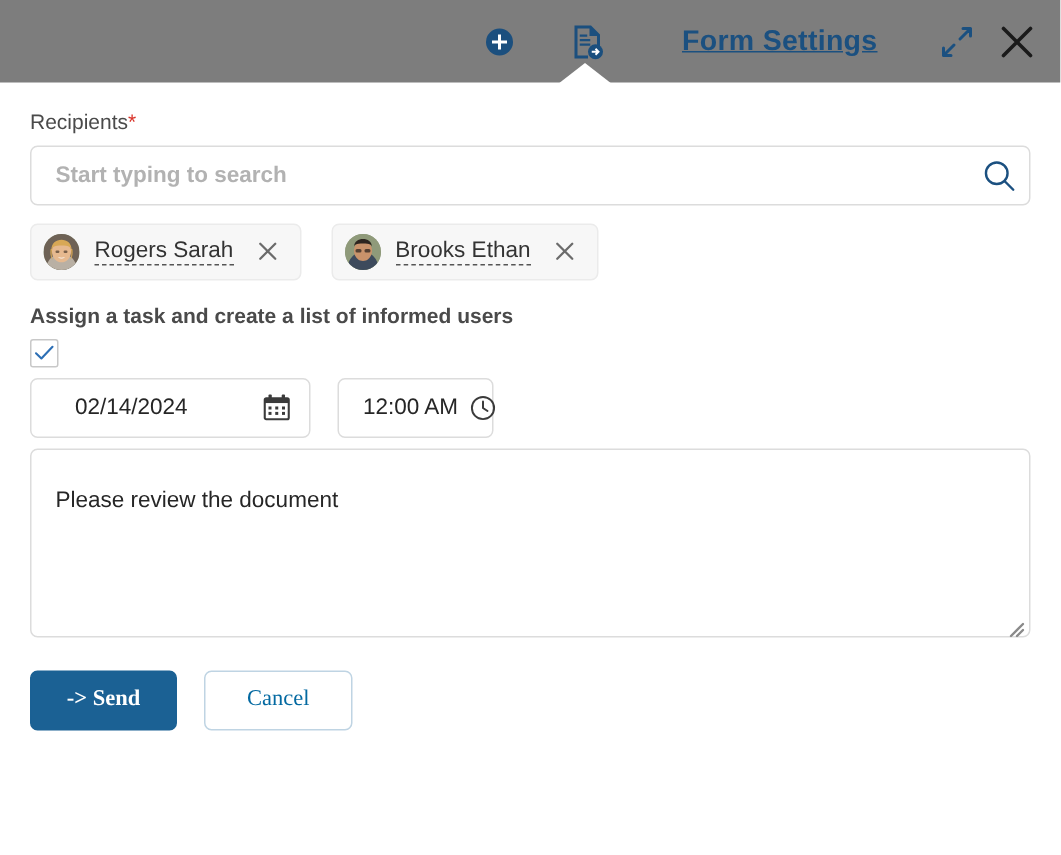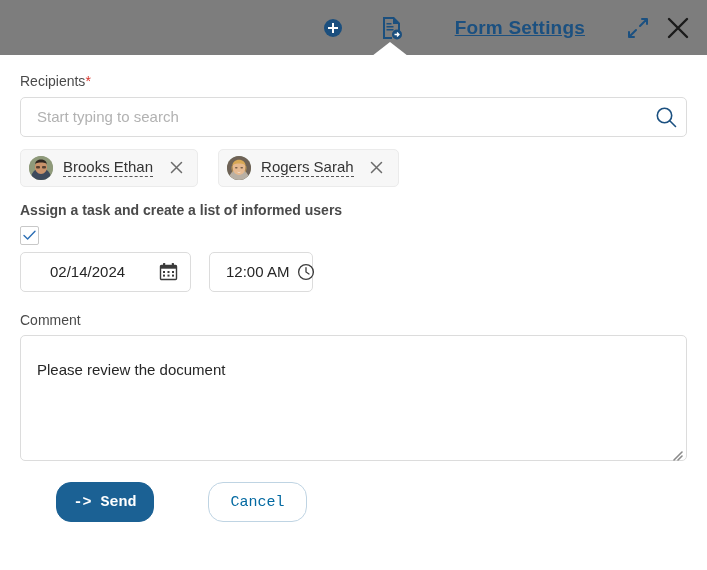--- a/index.html
+++ b/index.html
@@ -95,20 +95,21 @@
   .search-input {
     flex: 1;
     border: none;
     outline: none;
     font-size: 15px;
     font-family: "Liberation Sans", sans-serif;
     color: #333;
     background: transparent;
     padding: 0 14px 0 16px;
     height: 100%;
+    font-weight: bold;
   }
   .search-input::placeholder { color: #b2b2b2; }
   .search-icon {
     width: 40px;
     display: flex;
     align-items: center;
     justify-content: center;
     color: #1b5080;
     cursor: pointer;
   }
@@ -187,21 +188,21 @@
     border: 1px solid #dcdcdc;
     border-radius: 5px;
     background: #fff;
     height: 40px;
     display: flex;
     align-items: center;
     padding: 0 12px 0 16px;
     box-sizing: border-box;
     cursor: pointer;
   }
-  .dt-box.date { width: 171px; padding-left: 29px; }
+  .dt-box.date { width: 187px; padding-left: 29px; }
   .dt-box.time { width: 104px; }
   .dt-val {
     font-size: 15px;
     color: #262626;
     flex: 1;
     white-space: nowrap;
   }
   .dt-ico {
     margin-left: 8px;
     display: flex;
@@ -241,30 +242,29 @@
 
   
   .btn-row {
     display: flex;
     align-items: center;
     gap: 18px;
     margin-top: 17px;
   }
   .btn {
     height: 40px;
-    border-radius: 15px;
+    border-radius: 5px;
     font-size: 15px;
-    font-family: Liberation Mono, monospace;
+    font-family: Liberation Serif, serif;
     display: flex;
     align-items: center;
     justify-content: center;
     cursor: pointer;
     box-sizing: border-box;
     white-space: nowrap;
-    margin-left: 36px;
   }
   .btn-send {
     background: #1b6194;
     color: #ffffff;
     border: 1px solid #1b6194;
     width: 98px;
     font-weight: 600;
   }
   .btn-cancel {
     background: #ffffff;
@@ -326,55 +326,55 @@
     <input class="search-input" type="text" placeholder="Start typing to search" style="">
     <div class="search-icon">
       <svg width="24" height="24" viewBox="0 0 24 24" aria-hidden="true">
         <circle cx="10.5" cy="10.5" r="7.2" stroke="#1b5080" stroke-width="1.6" fill="none"></circle>
         <path d="M16 16 L21.5 21.5" stroke="#1b5080" stroke-width="1.6" stroke-linecap="round"></path>
       </svg>
     </div>
   </div>
 
   <div class="chips-row">
-
-    <div class="chip">
-      <div class="avatar">
-        <svg width="24" height="24" viewBox="0 0 24 24" aria-hidden="true">
-          <rect width="24" height="24" fill="#8f9a7a"></rect>
-          <circle cx="12" cy="22" r="10" fill="#3d4a5c"></circle>
-          <path d="M12 5 c4 0 6 2.6 6 6 c0 4 -2.6 7 -6 7 s-6 -3 -6 -7 c0 -3.4 2 -6 6 -6 z" fill="#c9936b"></path>
-          <path d="M6 9 c0 -4 3 -5.6 6 -5.6 S18 5 18 9 c0 -1.6 -1.4 -2.6 -6 -2.6 S6 7.4 6 9 z" fill="#2e2620"></path>
-          <rect x="7" y="10" width="4" height="2.4" rx="1" fill="#2e2620" opacity="0.75"></rect>
-          <rect x="13" y="10" width="4" height="2.4" rx="1" fill="#2e2620" opacity="0.75"></rect>
-        </svg>
-      </div>
-      <span class="chip-name">Brooks Ethan</span>
-      <span class="chip-x">
-        <svg width="13" height="13" viewBox="0 0 13 13" aria-hidden="true">
-          <path d="M1.5 1.5 L11.5 11.5 M11.5 1.5 L1.5 11.5" stroke="#6b6b6b" stroke-width="1.5" stroke-linecap="round"></path>
-        </svg>
-      </span>
-    </div>
 
     <div class="chip">
       <div class="avatar">
         <svg width="24" height="24" viewBox="0 0 24 24" aria-hidden="true">
           <rect width="24" height="24" fill="#6e6256"></rect>
           <circle cx="12" cy="23" r="10" fill="#b9b0a4"></circle>
           <path d="M12 4.5 c4.2 0 6.4 3 6.4 7 c0 4.2 -2.8 7.4 -6.4 7.4 s-6.4 -3.2 -6.4 -7.4 c0 -4 2.2 -7 6.4 -7 z" fill="#e6b98f"></path>
           <path d="M5.2 11 c0 -5 3.2 -7.2 6.8 -7.2 s6.8 2.2 6.8 7.2 c-.6 -2.6 -2.4 -3.4 -6.8 -3.4 S5.8 8.4 5.2 11 z" fill="#d8a855"></path>
           <path d="M4.8 10 c-.6 3.2 .2 6 1.2 7.4 C5.2 14 5.4 11.6 5.8 10 z" fill="#d8a855"></path>
           <path d="M19.2 10 c.6 3.2 -.2 6 -1.2 7.4 C18.8 14 18.6 11.6 18.2 10 z" fill="#d8a855"></path>
           <rect x="8" y="11" width="2.6" height="1.6" rx=".8" fill="#4a3a2c" opacity="0.7"></rect>
           <rect x="13.4" y="11" width="2.6" height="1.6" rx=".8" fill="#4a3a2c" opacity="0.7"></rect>
           <path d="M9.5 15.4 q2.5 2 5 0 q-2.5 1 -5 0 z" fill="#ffffff"></path>
         </svg>
       </div>
       <span class="chip-name">Rogers Sarah</span>
+      <span class="chip-x">
+        <svg width="13" height="13" viewBox="0 0 13 13" aria-hidden="true">
+          <path d="M1.5 1.5 L11.5 11.5 M11.5 1.5 L1.5 11.5" stroke="#6b6b6b" stroke-width="1.5" stroke-linecap="round"></path>
+        </svg>
+      </span>
+    </div>
+
+    <div class="chip">
+      <div class="avatar">
+        <svg width="24" height="24" viewBox="0 0 24 24" aria-hidden="true">
+          <rect width="24" height="24" fill="#8f9a7a"></rect>
+          <circle cx="12" cy="22" r="10" fill="#3d4a5c"></circle>
+          <path d="M12 5 c4 0 6 2.6 6 6 c0 4 -2.6 7 -6 7 s-6 -3 -6 -7 c0 -3.4 2 -6 6 -6 z" fill="#c9936b"></path>
+          <path d="M6 9 c0 -4 3 -5.6 6 -5.6 S18 5 18 9 c0 -1.6 -1.4 -2.6 -6 -2.6 S6 7.4 6 9 z" fill="#2e2620"></path>
+          <rect x="7" y="10" width="4" height="2.4" rx="1" fill="#2e2620" opacity="0.75"></rect>
+          <rect x="13" y="10" width="4" height="2.4" rx="1" fill="#2e2620" opacity="0.75"></rect>
+        </svg>
+      </div>
+      <span class="chip-name">Brooks Ethan</span>
       <span class="chip-x">
         <svg width="13" height="13" viewBox="0 0 13 13" aria-hidden="true">
           <path d="M1.5 1.5 L11.5 11.5 M11.5 1.5 L1.5 11.5" stroke="#6b6b6b" stroke-width="1.5" stroke-linecap="round"></path>
         </svg>
       </span>
     </div>
   </div>
 
   <div class="field-label check-label">Assign a task and create a list of informed users</div>
   <div class="checkbox">
@@ -408,21 +408,20 @@
       <span class="dt-val">12:00 AM</span>
       <span class="dt-ico">
         <svg width="18" height="18" viewBox="0 0 18 18" aria-hidden="true">
           <circle cx="9" cy="9" r="7.4" stroke="#3b3b3b" stroke-width="1.3" fill="none"></circle>
           <path d="M9 4.6 V9 L12 11" stroke="#3b3b3b" stroke-width="1.3" fill="none" stroke-linecap="round"></path>
         </svg>
       </span>
     </div>
   </div>
 
-  <div class="field-label cmt-label">Comment</div>
   <div class="cmt-wrap">
     <textarea class="cmt-area" placeholder="" style="">Please review the document</textarea>
     <span class="resize-grip">
       <svg width="12" height="12" viewBox="0 0 12 12" aria-hidden="true">
         <path d="M11 3 L3 11 M11 7 L7 11" stroke="#8a8a8a" stroke-width="1.6" stroke-linecap="round"></path>
       </svg>
     </span>
   </div>
 
   <div class="btn-row">

